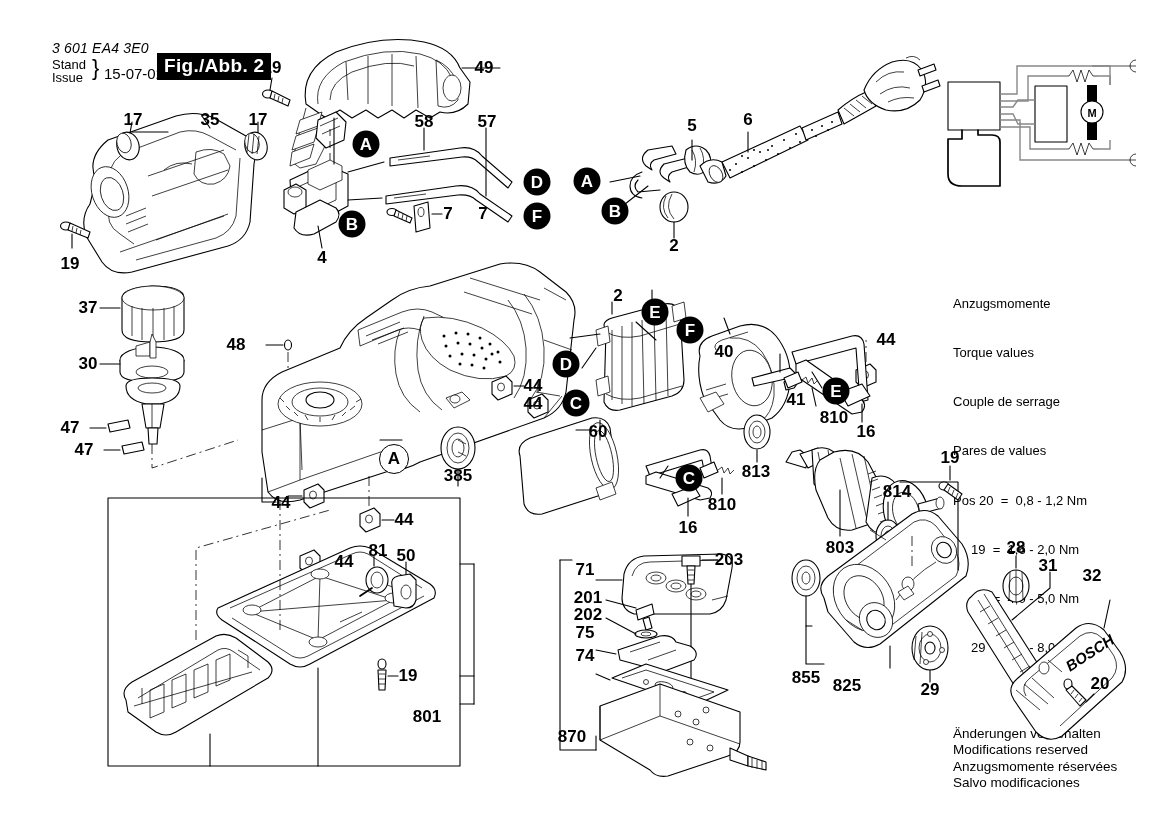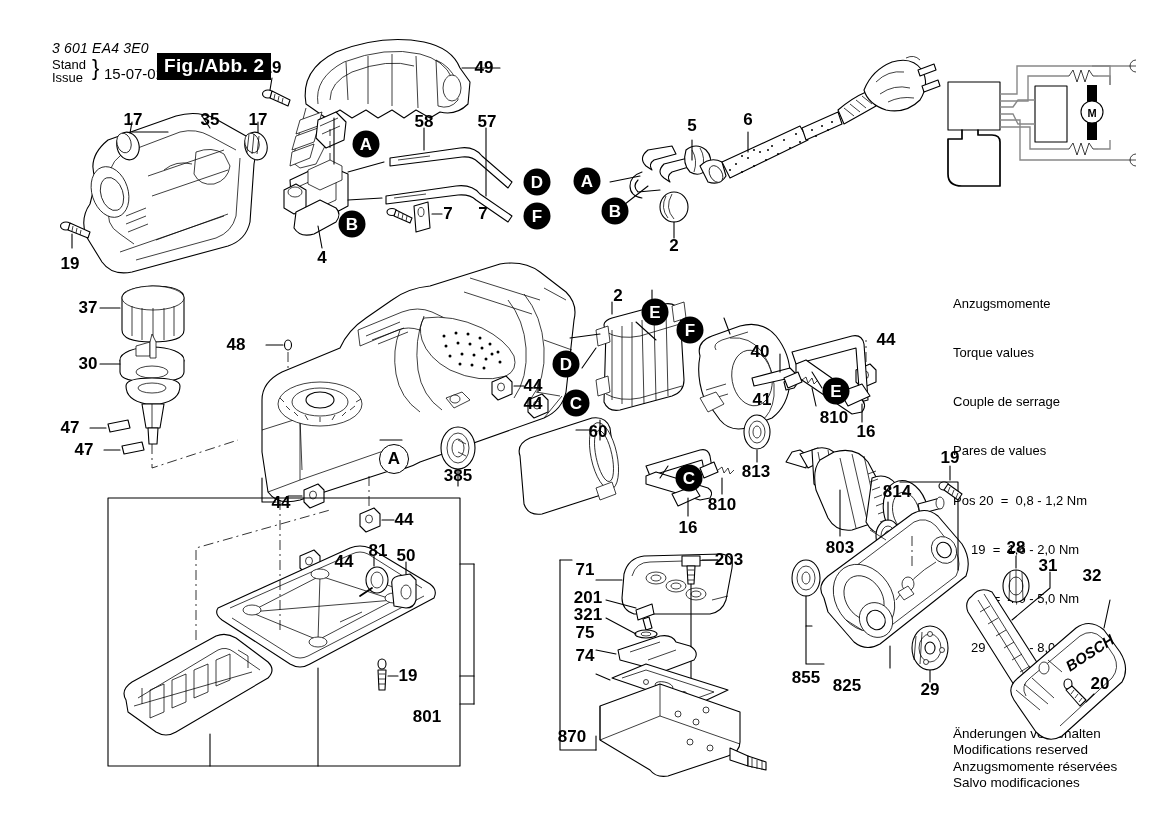--- a/index.html
+++ b/index.html
@@ -714,22 +714,22 @@
   <div class="lbl" style="left:88px;top:364px">30</div>
   <div class="lbl" style="left:70px;top:428px">47</div>
   <div class="lbl" style="left:84px;top:450px">47</div>
   <div class="lbl" style="left:236px;top:345px">48</div>
 
   <div class="lbl" style="left:692px;top:126px">5</div>
   <div class="lbl" style="left:748px;top:120px">6</div>
   <div class="lbl" style="left:674px;top:246px">2</div>
 
   <div class="lbl" style="left:618px;top:296px">2</div>
-  <div class="lbl" style="left:760px;top:352px">40</div>
-  <div class="lbl" style="left:762px;top:400px">41</div>
+  <div class="lbl" style="left:724px;top:352px">40</div>
+  <div class="lbl" style="left:796px;top:400px">41</div>
   <div class="lbl" style="left:598px;top:432px">60</div>
   <div class="lbl" style="left:688px;top:528px">16</div>
   <div class="lbl" style="left:722px;top:505px">810</div>
   <div class="lbl" style="left:866px;top:432px">16</div>
   <div class="lbl" style="left:834px;top:418px">810</div>
   <div class="lbl" style="left:756px;top:472px">813</div>
   <div class="lbl" style="left:840px;top:548px">803</div>
   <div class="lbl" style="left:897px;top:492px">814</div>
 
   <div class="lbl" style="left:533px;top:386px">44</div>
@@ -749,21 +749,21 @@
   <div class="lbl" style="left:1092px;top:576px">32</div>
   <div class="lbl" style="left:1100px;top:684px">20</div>
 
   <div class="lbl" style="left:378px;top:551px">81</div>
   <div class="lbl" style="left:406px;top:556px">50</div>
   <div class="lbl" style="left:408px;top:676px">19</div>
   <div class="lbl" style="left:427px;top:717px">801</div>
 
   <div class="lbl" style="left:585px;top:570px">71</div>
   <div class="lbl" style="left:588px;top:598px">201</div>
-  <div class="lbl" style="left:588px;top:615px">321</div>
+  <div class="lbl" style="left:588px;top:615px">202</div>
   <div class="lbl" style="left:585px;top:633px">75</div>
   <div class="lbl" style="left:585px;top:656px">74</div>
   <div class="lbl" style="left:729px;top:560px">203</div>
   <div class="lbl" style="left:572px;top:737px">870</div>
   <div class="lbl" style="left:483px;top:214px">7</div>
 
   <div class="cmark" style="left:366px;top:144px">A</div>
   <div class="cmark" style="left:352px;top:224px">B</div>
   <div class="cmark" style="left:537px;top:182px">D</div>
   <div class="cmark" style="left:537px;top:216px">F</div>

